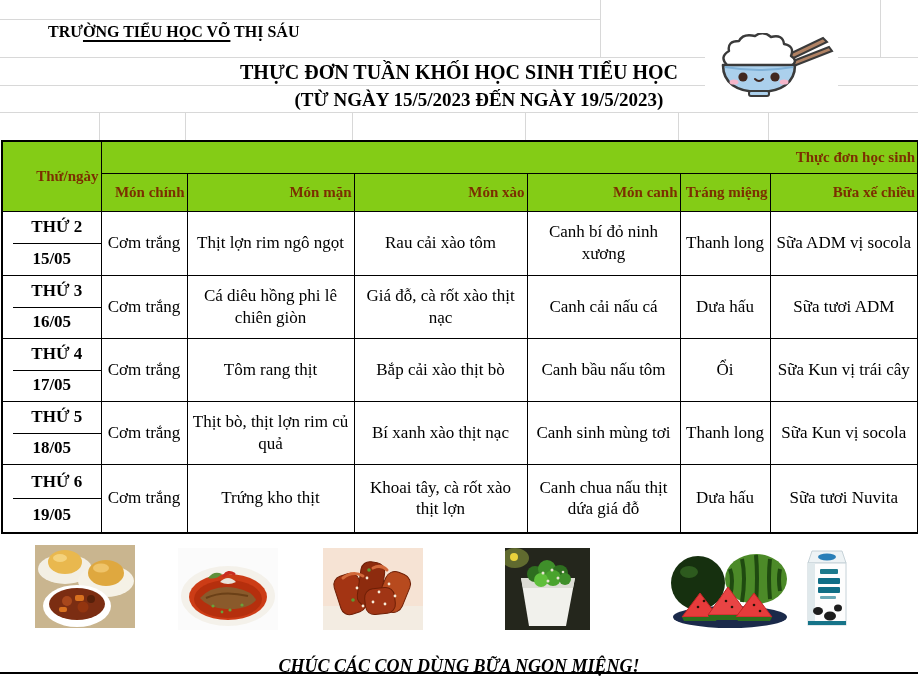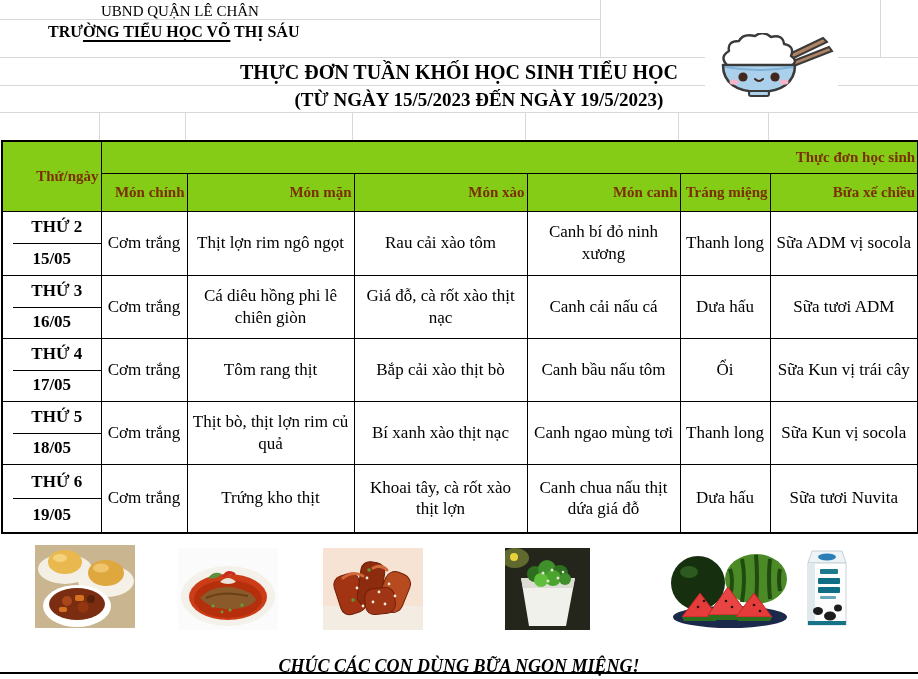--- a/index.html
+++ b/index.html
@@ -51,21 +51,20 @@
   <div class="gl h" style="top:112px;left:0;width:918px;"></div>
   <div class="gl v" style="left:600px;top:0;height:57px;"></div>
   <div class="gl v" style="left:880px;top:0;height:57px;"></div>
   <div class="gl v" style="left:99px;top:112px;height:28px;"></div>
   <div class="gl v" style="left:185px;top:112px;height:28px;"></div>
   <div class="gl v" style="left:352px;top:112px;height:28px;"></div>
   <div class="gl v" style="left:525px;top:112px;height:28px;"></div>
   <div class="gl v" style="left:678px;top:112px;height:28px;"></div>
   <div class="gl v" style="left:768px;top:112px;height:28px;"></div>
 
-  <div class="org">UBND QUẬN LÊ CHÂN</div>
   <div class="school"><span>TRƯ</span><span class="ul">ỜNG TIỂU HỌC VÕ</span><span> THỊ SÁU</span></div>
 
   <div class="title1">THỰC ĐƠN TUẦN KHỐI HỌC SINH TIỂU HỌC</div>
   <div class="title2">(TỪ NGÀY 15/5/2023 ĐẾN NGÀY 19/5/2023)</div>
 
   <div class="bowl">
     <svg width="133" height="67" viewBox="0 0 133 67">
       <g stroke="#3a3a3a" stroke-width="2" fill="#b08264">
         <polygon points="72,27 118,5 122,9 76,31"></polygon>
         <polygon points="78,32 124,14 127,18 81,36"></polygon>
@@ -144,21 +143,21 @@
         <td>Sữa Kun vị trái cây</td>
       </tr>
       <tr class="r63">
         <td class="daycell">
           <div class="day-top">THỨ 5</div>
           <div class="day-bot">18/05</div>
         </td>
         <td>Cơm trắng</td>
         <td>Thịt bò, thịt lợn rim củ quả</td>
         <td>Bí xanh xào thịt nạc</td>
-        <td>Canh ngao mùng tơi</td>
+        <td>Canh sinh mùng tơi</td>
         <td>Thanh long</td>
         <td>Sữa Kun vị socola</td>
       </tr>
       <tr class="r69">
         <td class="daycell">
           <div class="day-top">THỨ 6</div>
           <div class="day-bot">19/05</div>
         </td>
         <td>Cơm trắng</td>
         <td>Trứng kho thịt</td>

